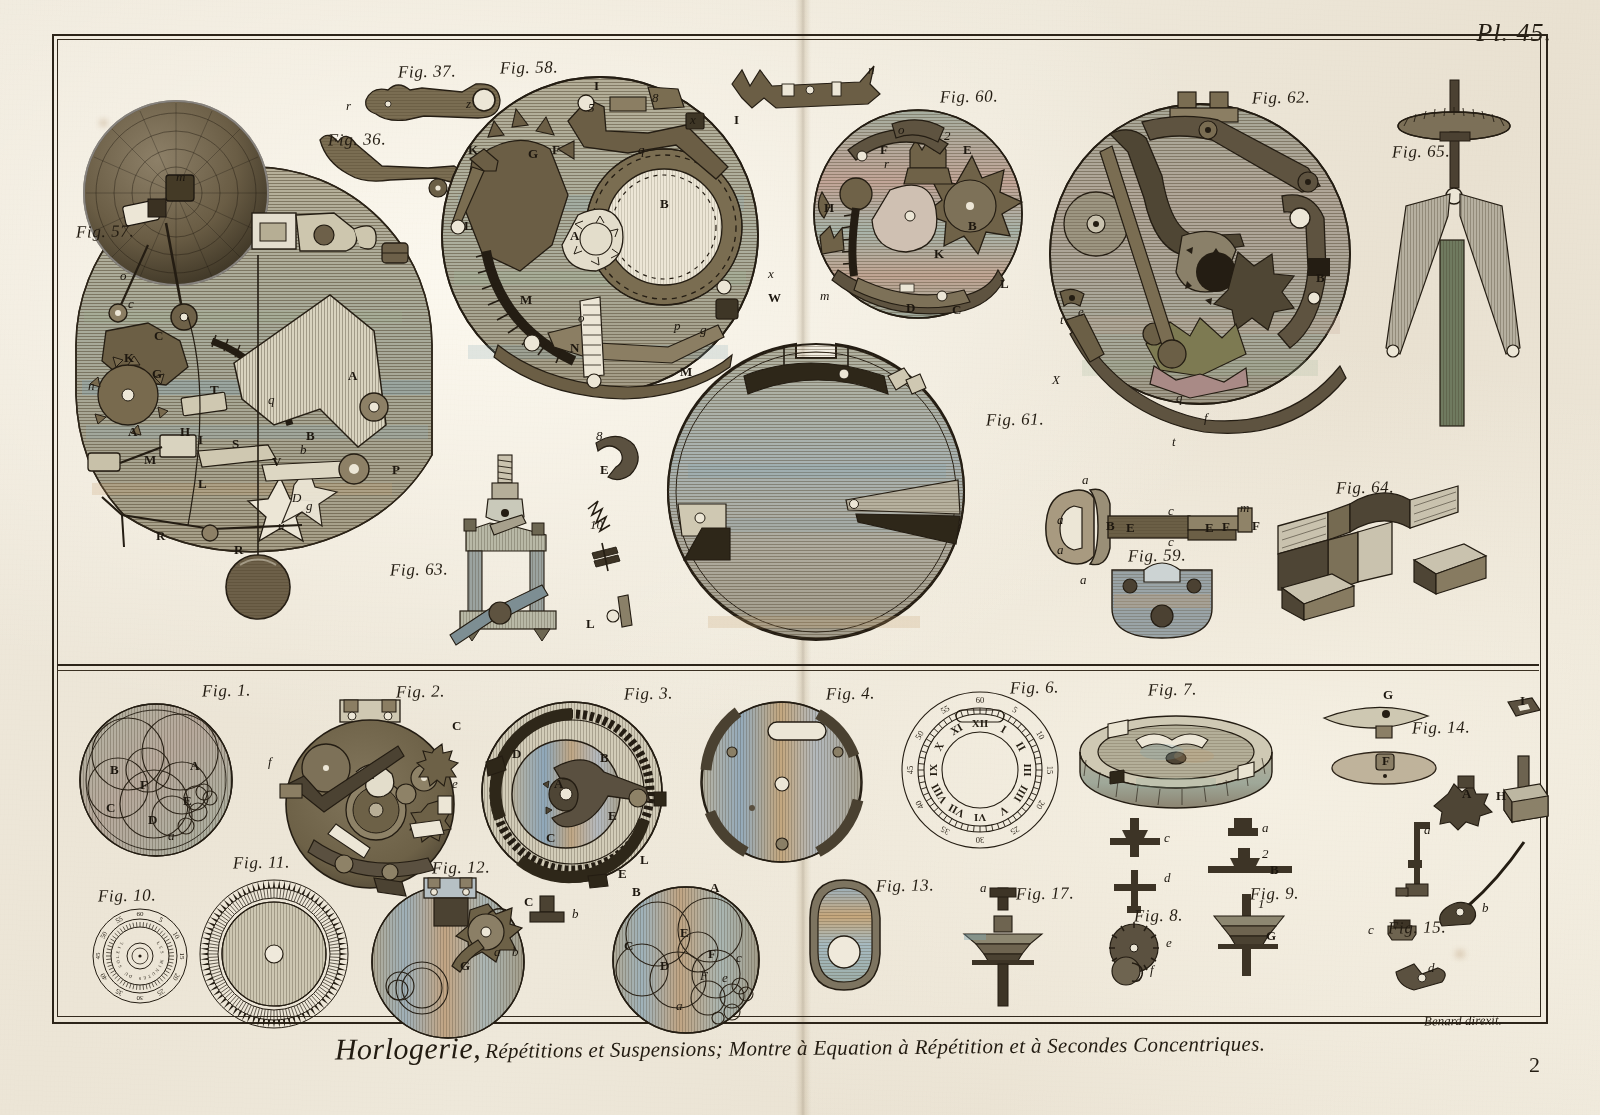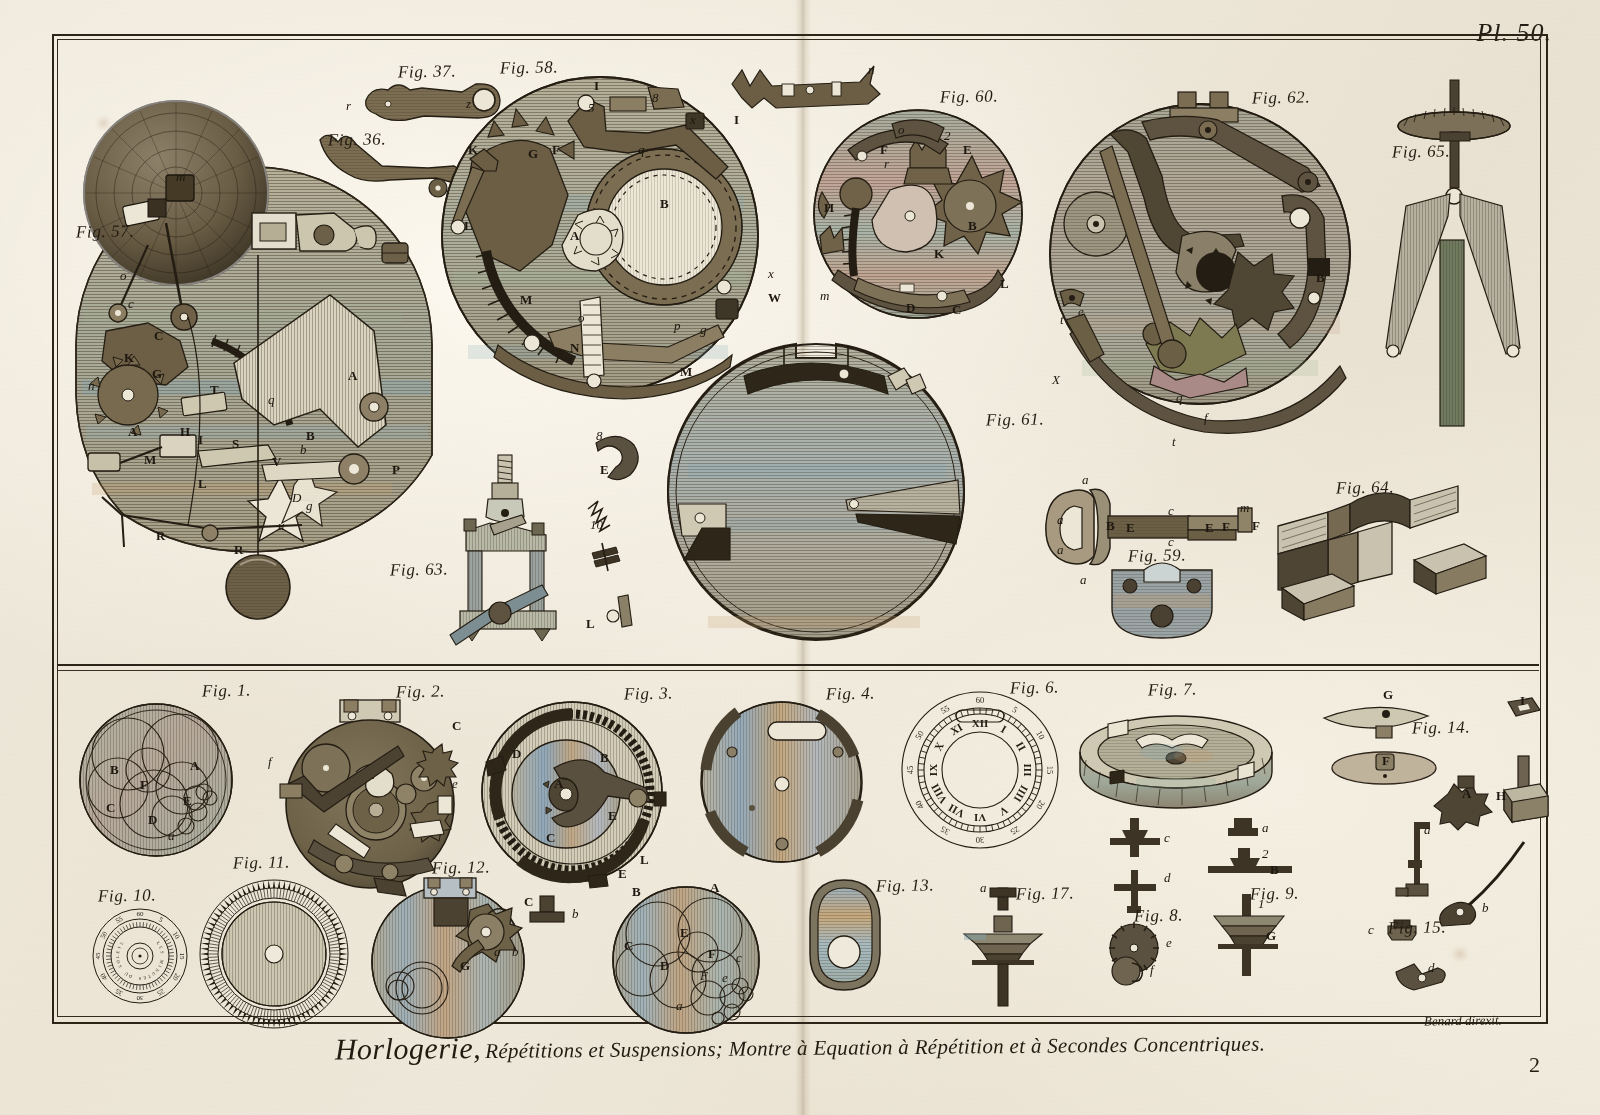--- a/index.html
+++ b/index.html
@@ -100,21 +100,21 @@
 <div id="paper"></div>
 <div id="grain"></div>
 
 <div class="foxing" style="left:820px;top:410px;width:9px;height:7px;background:#8a4a22;opacity:.55;"></div>
 <div class="foxing" style="left:100px;top:120px;width:7px;height:6px;background:#8d6030;opacity:.4;"></div>
 <div class="foxing" style="left:1190px;top:155px;width:6px;height:6px;background:#8d6030;opacity:.35;"></div>
 <div class="foxing" style="left:1455px;top:950px;width:10px;height:8px;background:#9a7040;opacity:.3;"></div>
 
 <div id="fold"></div>
 
-<div id="plate-no">Pl. 50.</div>
+<div id="plate-no">Pl. 45.</div>
 
 <div id="frame-outer"></div>
 <div id="frame-inner"></div>
 <div id="divider"></div>
 <div id="divider2"></div>
 
 <svg style="position:absolute;left:62px;top:95px;width:420px;height:530px;">
   <defs>
     <pattern id="hh57" width="3" height="3" patternUnits="userSpaceOnUse">
       <path d="M0 1.5H3" stroke="#4a3d27" stroke-width="1.1" opacity=".55"></path>

